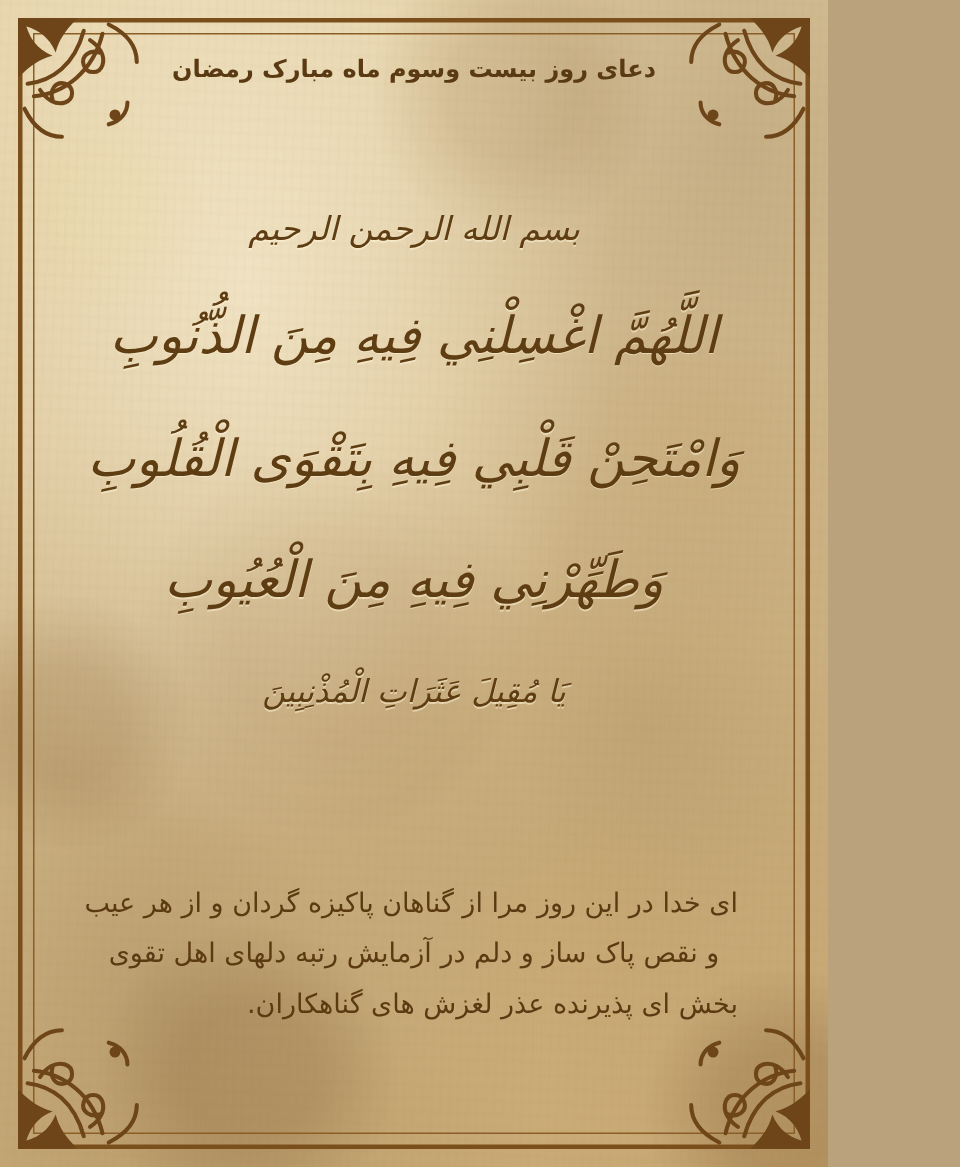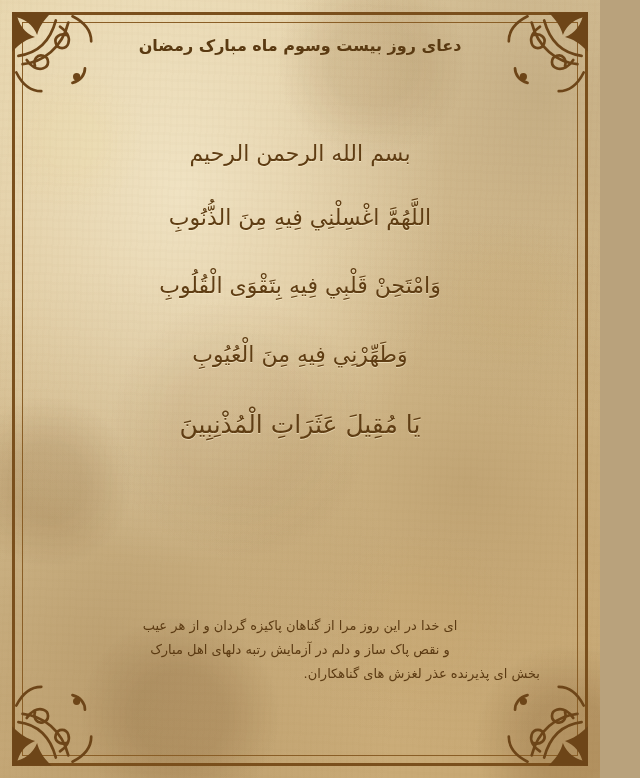--- a/index.html
+++ b/index.html
@@ -5,21 +5,21 @@
   html, body {
     margin: 0;
     padding: 0;
     background: #b9a27c;
   }
   body {
     font-family: "DejaVu Sans", sans-serif;
   }
   .page {
     position: relative;
-    width: 600px;
+    width: 552px;
     height: 778px;
     overflow: hidden;
     background:
       radial-gradient(ellipse at 30% 25%, rgba(255,248,225,0.55) 0%, rgba(255,248,225,0.0) 45%),
       radial-gradient(ellipse at 78% 62%, rgba(120,85,40,0.20) 0%, rgba(120,85,40,0.0) 40%),
       radial-gradient(ellipse at 18% 85%, rgba(110,78,38,0.22) 0%, rgba(110,78,38,0.0) 42%),
       radial-gradient(ellipse at 90% 12%, rgba(90,62,28,0.18) 0%, rgba(90,62,28,0.0) 35%),
       linear-gradient(160deg, #e6d4ab 0%, #ddc79c 28%, #d6bd8e 55%, #cfb280 78%, #c6a671 100%);
   }
   
@@ -96,46 +96,47 @@
     bottom: 96px;
     direction: rtl;
     text-align: center;
   }
   .arabic {
     color: #5f3d13;
     font-family: "DejaVu Sans", sans-serif;
     direction: rtl;
     line-height: 1.1;
     text-shadow: 0 1px 0 rgba(255,245,215,0.5);
+    font-style: italic;
   }
   .bismillah {
     font-size: 22px;
     margin-top: 24px;
     margin-bottom: 40px;
     letter-spacing: 1px;
   }
   .ayah {
-    font-size: 22px;
+    font-size: 34px;
     margin: 0 0 44px 0;
     letter-spacing: 2px;
     white-space: nowrap;
   }
   .ayah.last {
     margin-bottom: 16px;
-    font-size: 25px;
+    font-size: 21px;
   }
   .translation {
     position: absolute;
     left: 60px;
     right: 60px;
     bottom: 92px;
     direction: rtl;
     text-align: center;
     color: #5b3a12;
-    font-size: 13px;
+    font-size: 18px;
     line-height: 1.85;
     font-family: "DejaVu Sans", sans-serif;
   }
   .translation div { white-space: nowrap; }
   .translation div.l3 { text-align: right; }
 </style>
 </head>
 <body>
 
 <div class="page">
@@ -208,17 +209,17 @@
   <div class="content">
     <div class="arabic bismillah">بسم الله الرحمن الرحیم</div>
     <div class="arabic ayah">اللَّهُمَّ اغْسِلْنِي فِيهِ مِنَ الذُّنُوبِ</div>
     <div class="arabic ayah">وَامْتَحِنْ قَلْبِي فِيهِ بِتَقْوَى الْقُلُوبِ</div>
     <div class="arabic ayah">وَطَهِّرْنِي فِيهِ مِنَ الْعُيُوبِ</div>
     <div class="arabic ayah last">يَا مُقِيلَ عَثَرَاتِ الْمُذْنِبِينَ</div>
   </div>
 
   <div class="translation">
     <div class="l1">ای خدا در این روز مرا از گناهان پاکیزه گردان و از هر عیب</div>
-    <div class="l2">و نقص پاک ساز و دلم در آزمایش رتبه دلهای اهل مبارک</div>
+    <div class="l2">و نقص پاک ساز و دلم در آزمایش رتبه دلهای اهل تقوی</div>
     <div class="l3">بخش ای پذیرنده عذر لغزش های گناهکاران.</div>
   </div>
 
 </div>
 
 </body></html>

